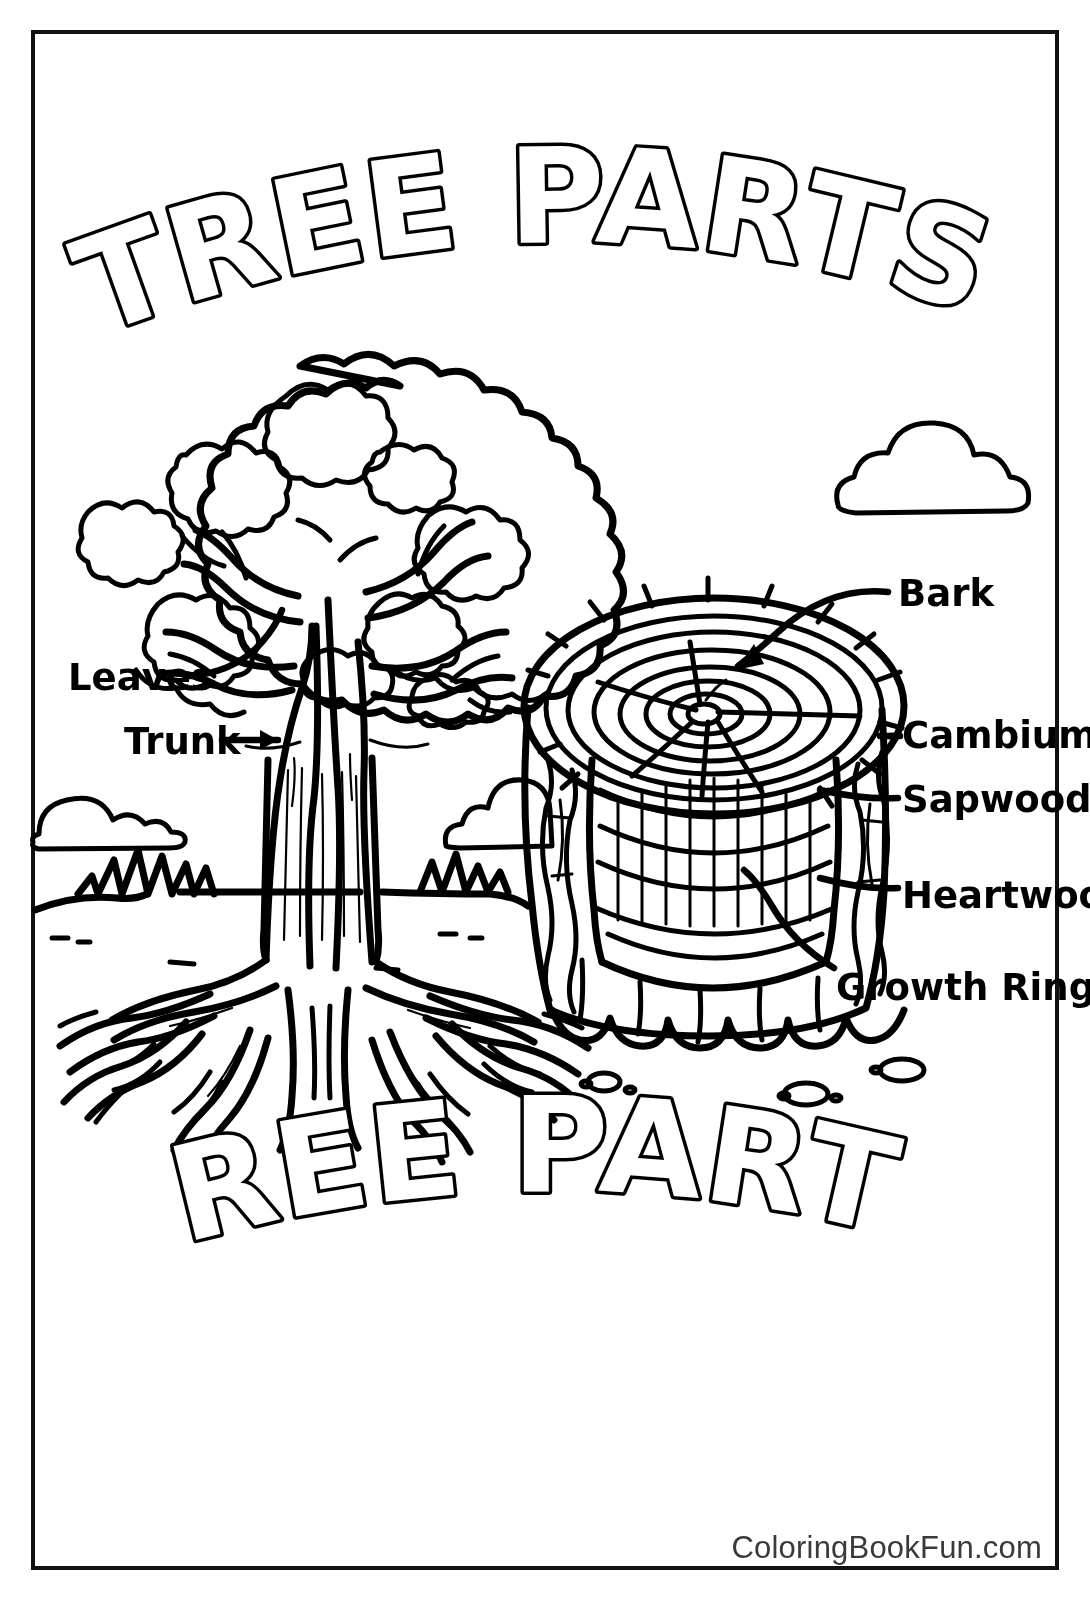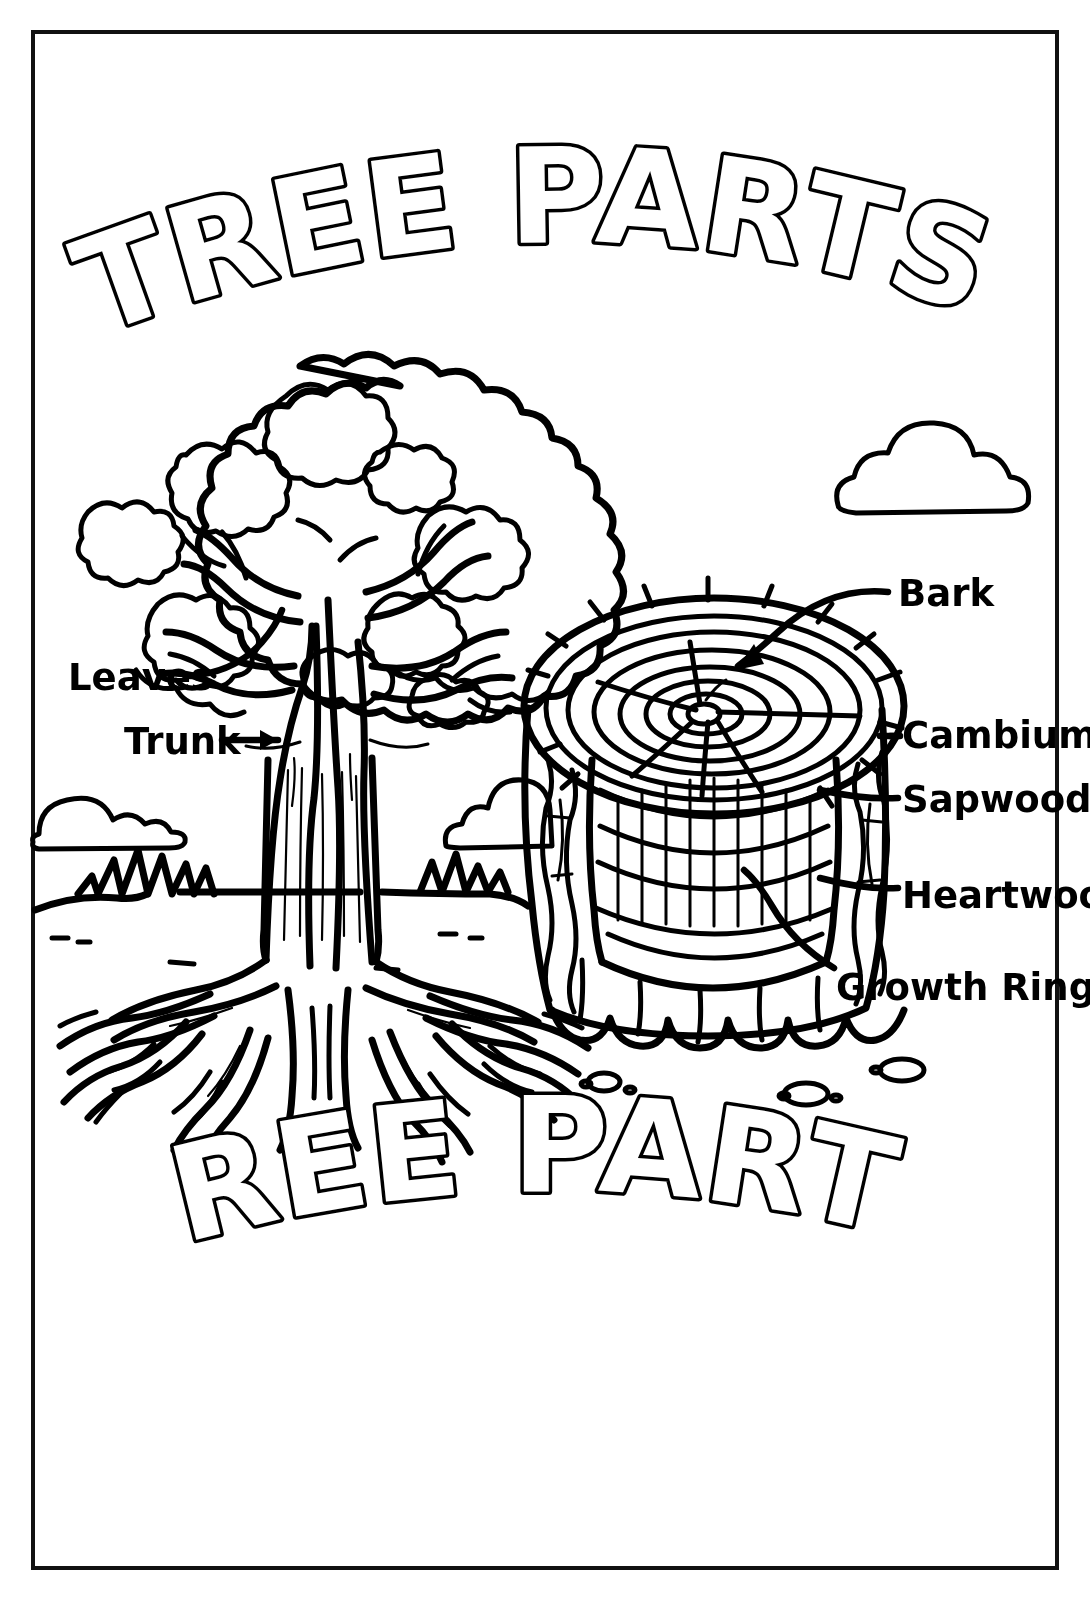--- a/index.html
+++ b/index.html
@@ -426,14 +426,15 @@
       </defs>
       <text class="title-text">
         <textPath href="#arcBottom" startOffset="50%" text-anchor="middle">
           <tspan id="titleBottomSpan">TREE PARTS</tspan>
         </textPath>
       </text>
     </g>
 
   </svg>
 
+  <div class="watermark">ColoringBookFun.com</div>
 
 </div>
 
 </body></html>

